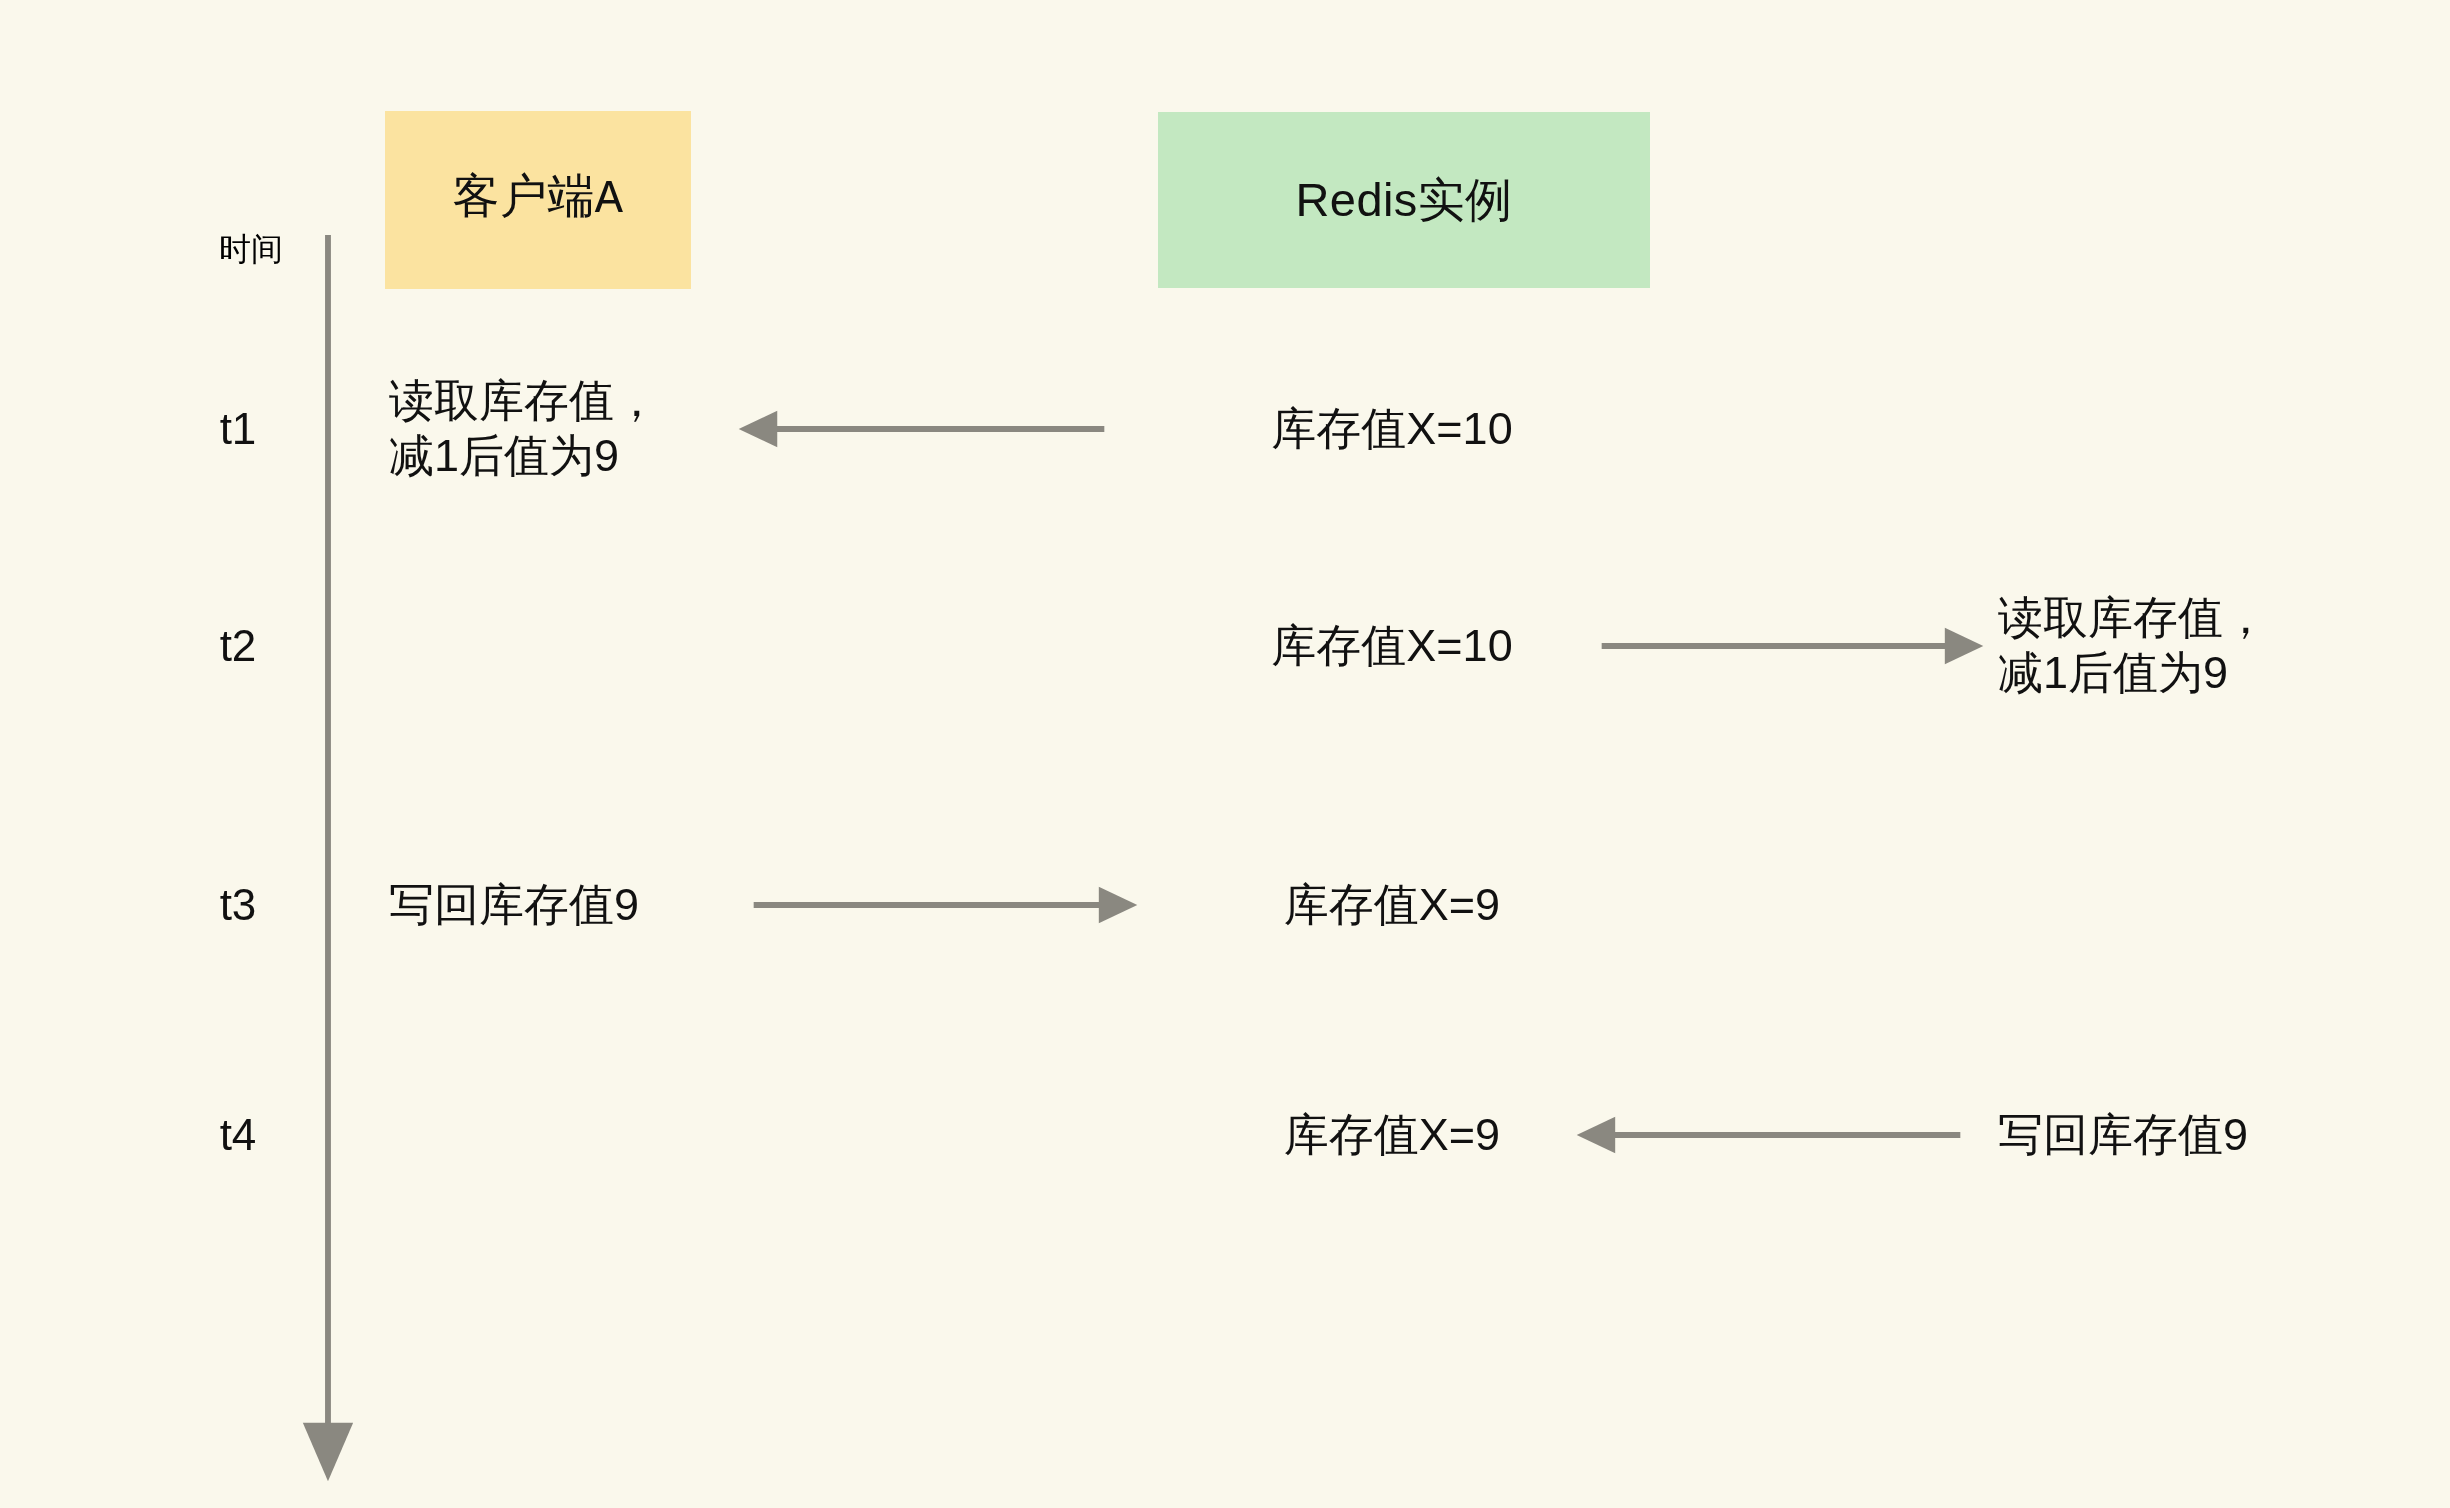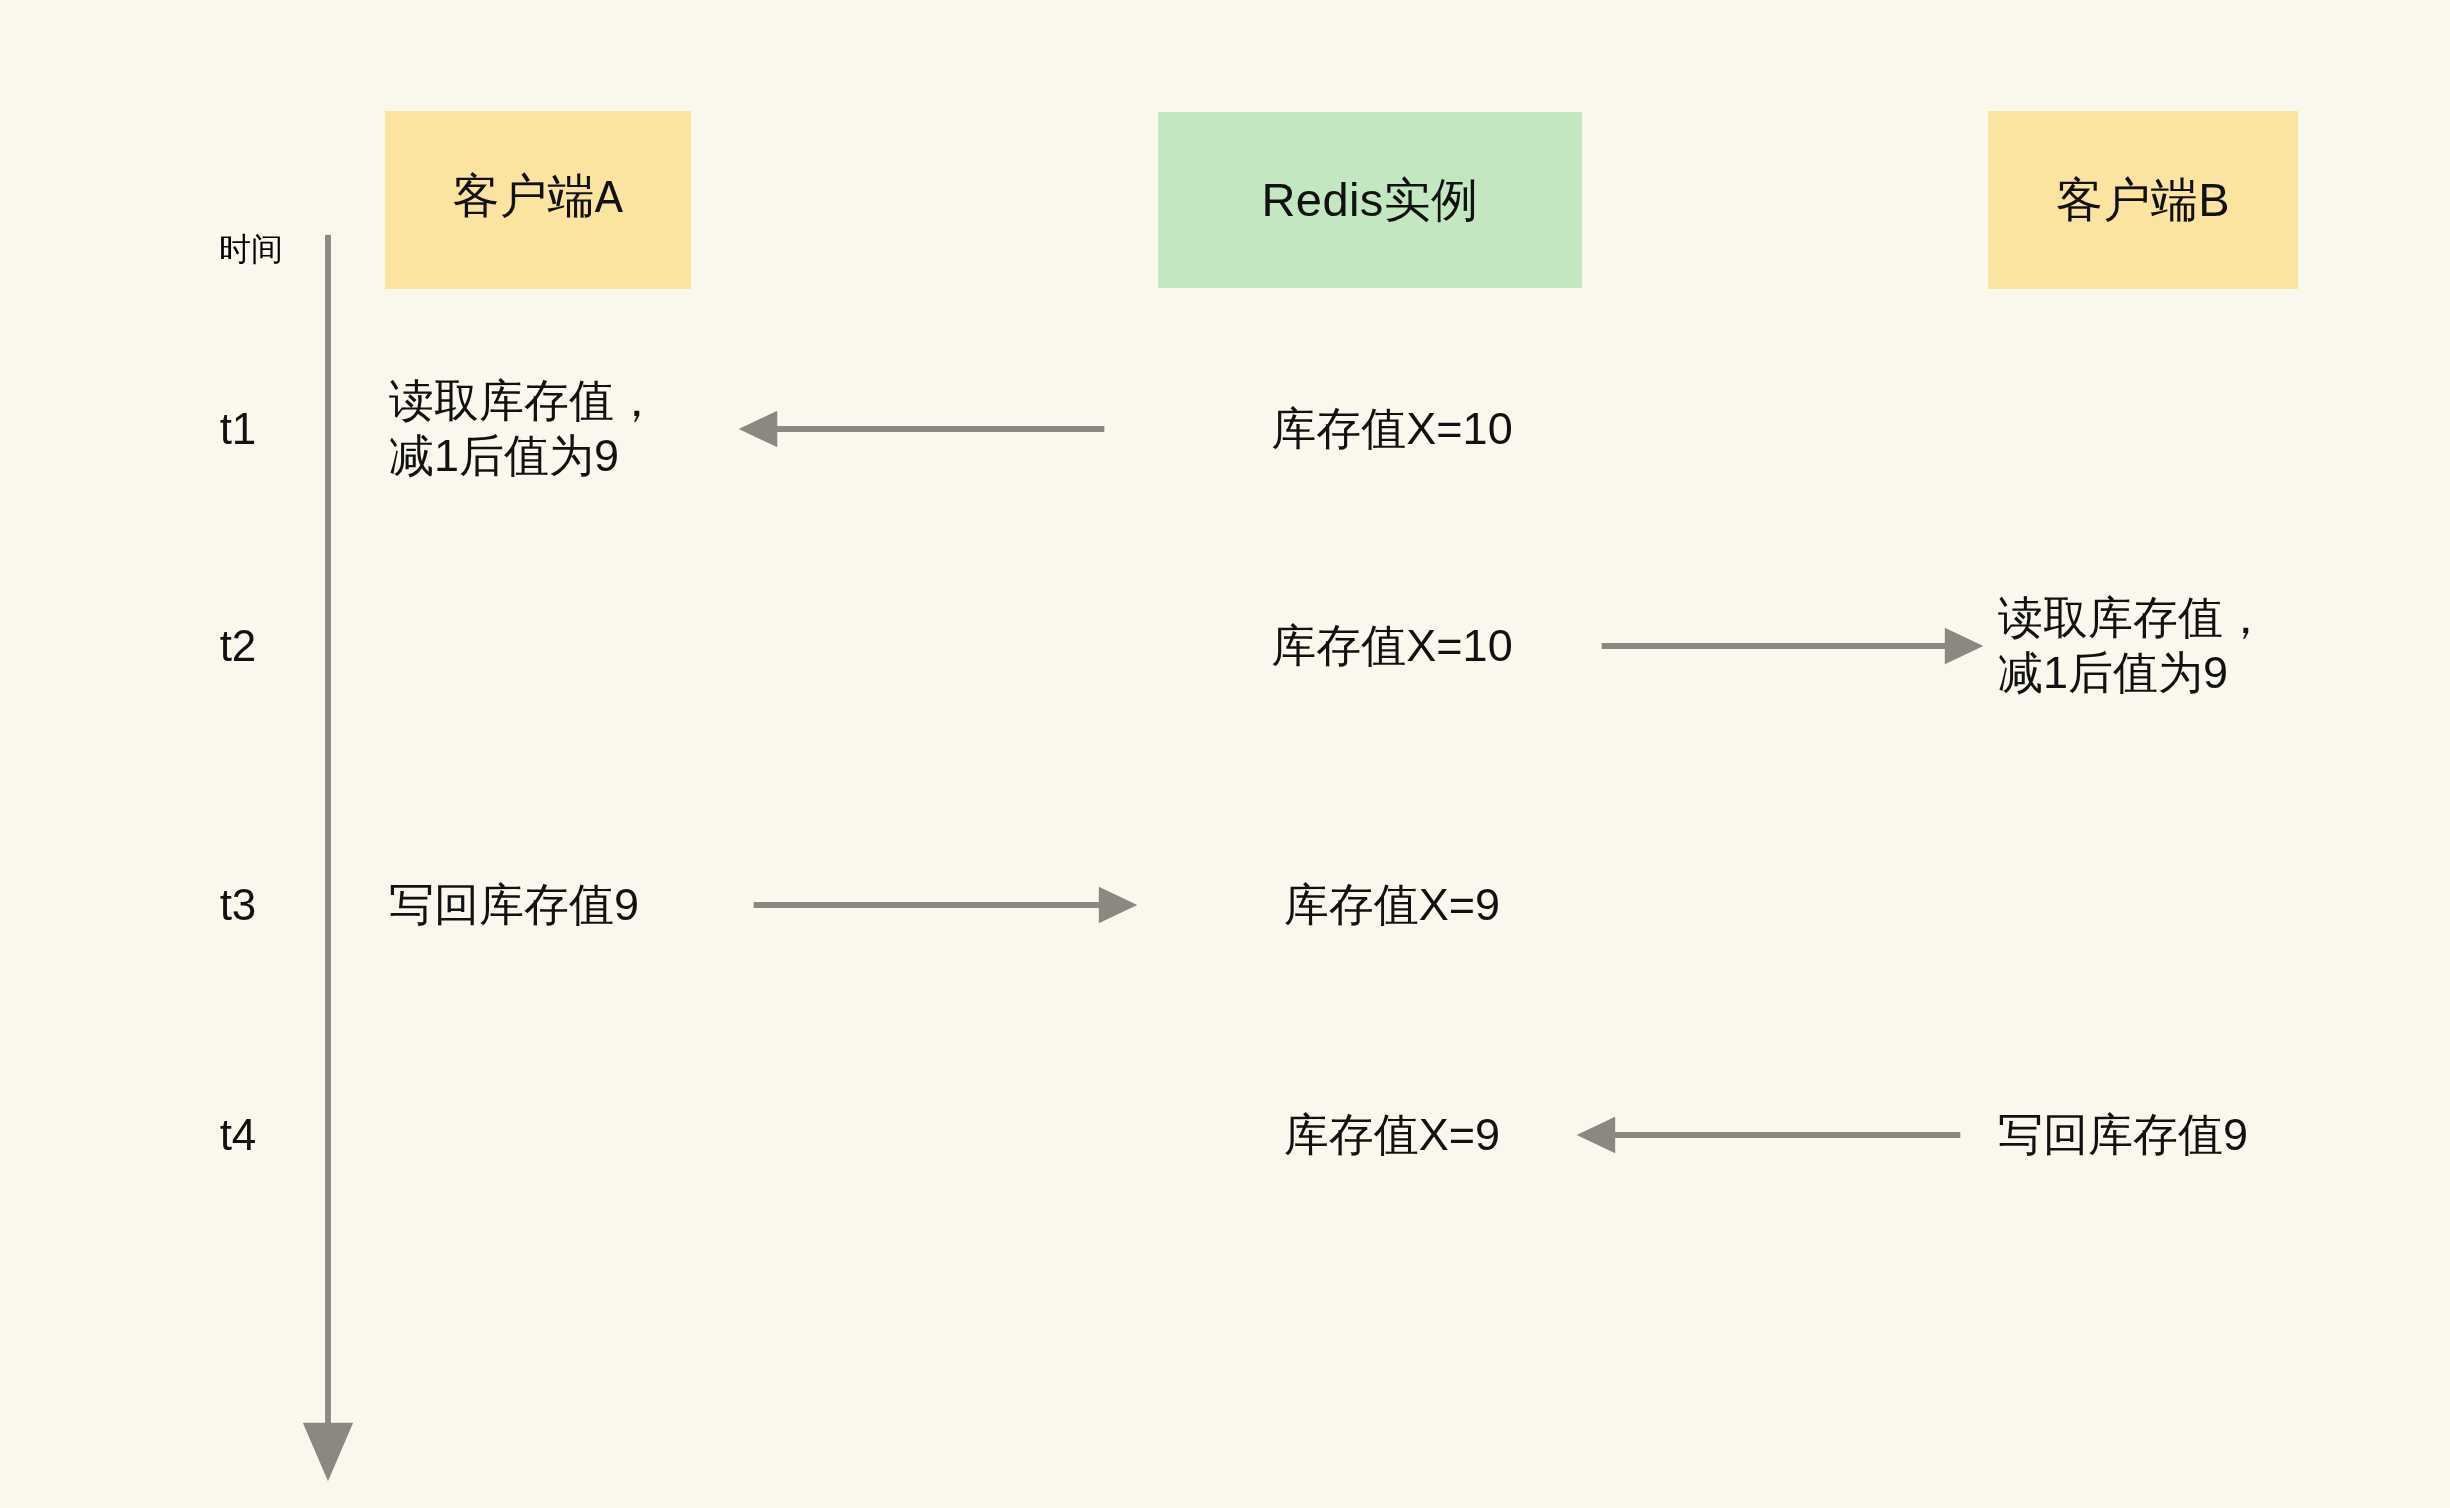--- a/index.html
+++ b/index.html
@@ -34,21 +34,21 @@
     left: 385px;
     top: 111px;
     width: 306px;
     height: 178px;
     background: #fbe3a0;
     font-family: Liberation Mono, monospace;
   }
   .actor-redis {
     left: 1158px;
     top: 112px;
-    width: 424px;
+    width: 492px;
     height: 176px;
     background: #c3e8c1;
   }
   .actor-client-b {
     left: 1988px;
     top: 111px;
     width: 310px;
     height: 178px;
     background: #fbe3a0;
   }
@@ -110,23 +110,20 @@
 <div id="canvas">
 
   <div class="actor-box actor-client-a">
     <span>客户端A</span>
   </div>
 
   <div class="actor-box actor-redis">
     <span>Redis实例</span>
   </div>
 
-  <div class="actor-box actor-client-b">
-    <span>客户端B</span>
-  </div>
 
   <div class="time-label">时间</div>
 
   <svg class="timeline-axis" viewBox="0 0 130 1490" preserveAspectRatio="none">
     <line x1="62" y1="0" x2="62" y2="1430" stroke="#8a8880" stroke-width="7"></line>
     <polygon points="62,1488 32,1418 92,1418" fill="#8a8880"></polygon>
   </svg>
 
   <div class="t-label" style="top:429px;">t1</div>
   <div class="t-label" style="top:646px;">t2</div>

